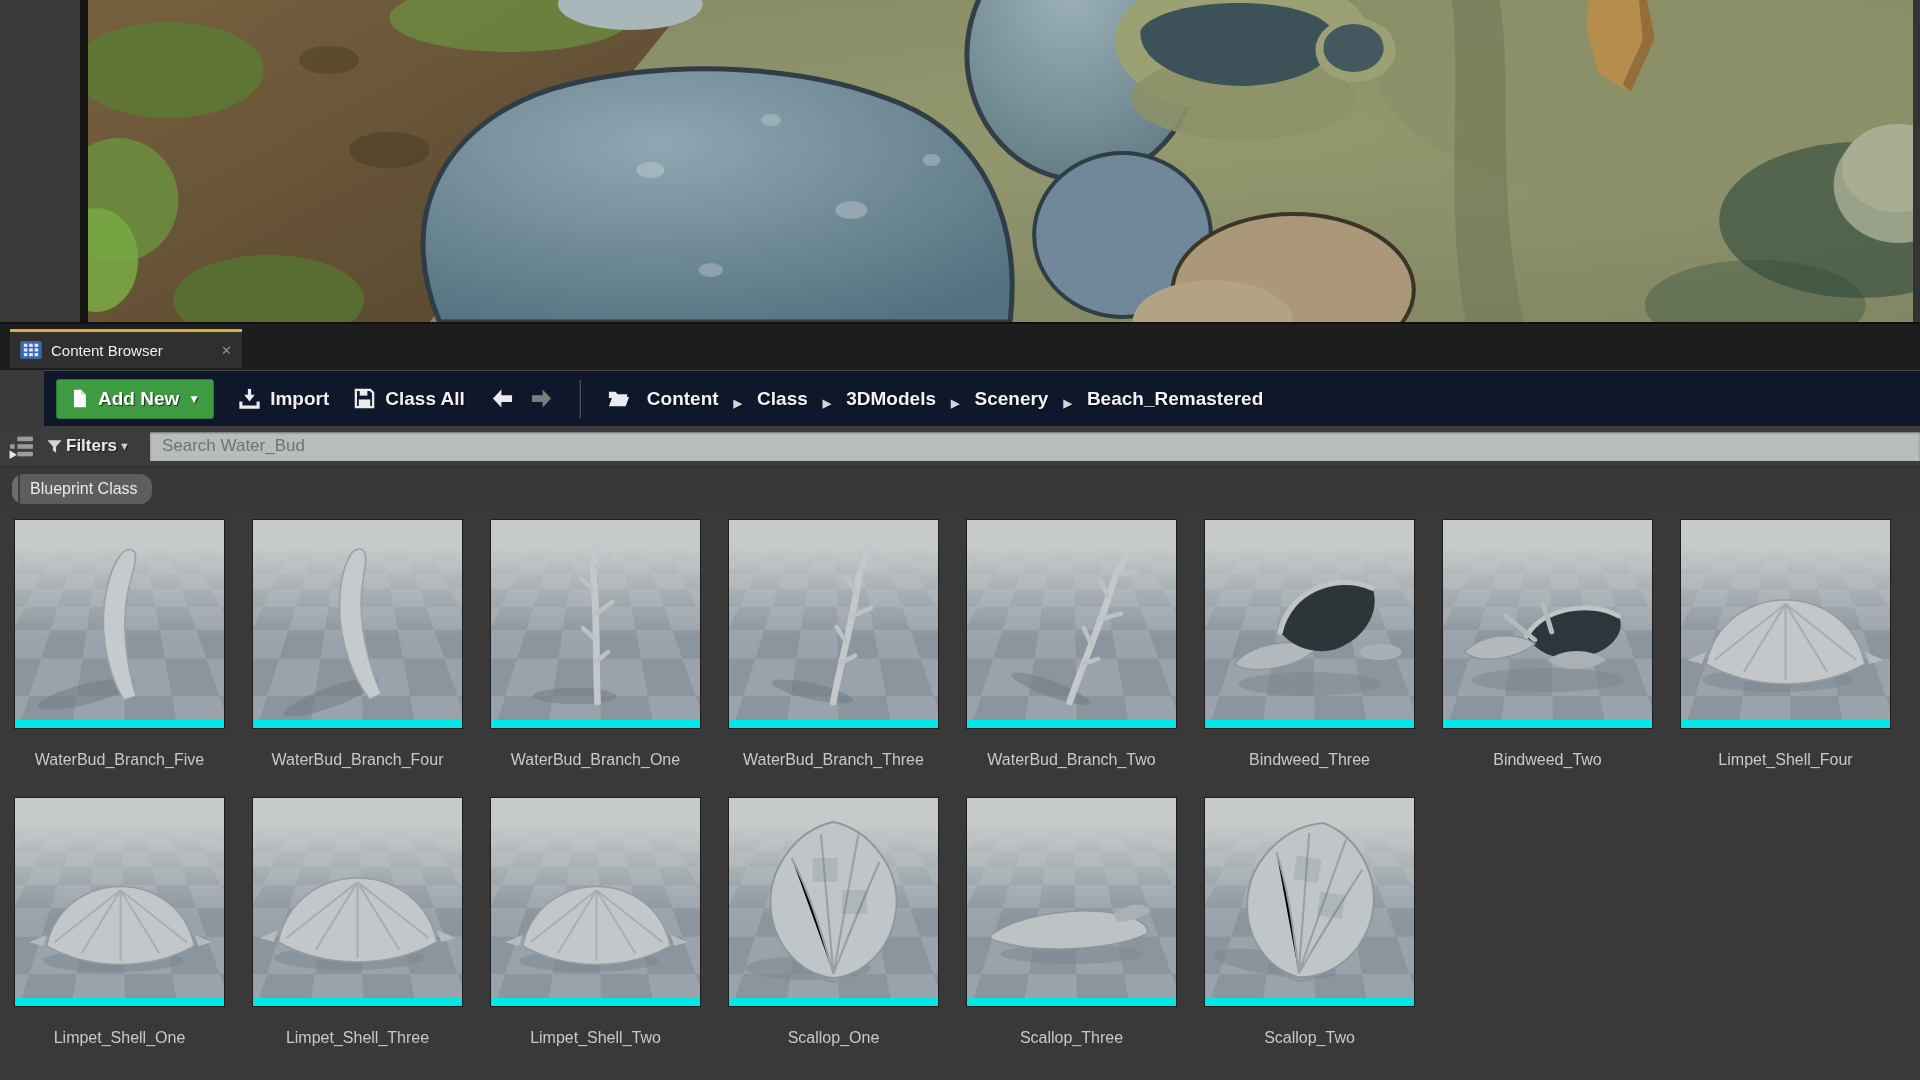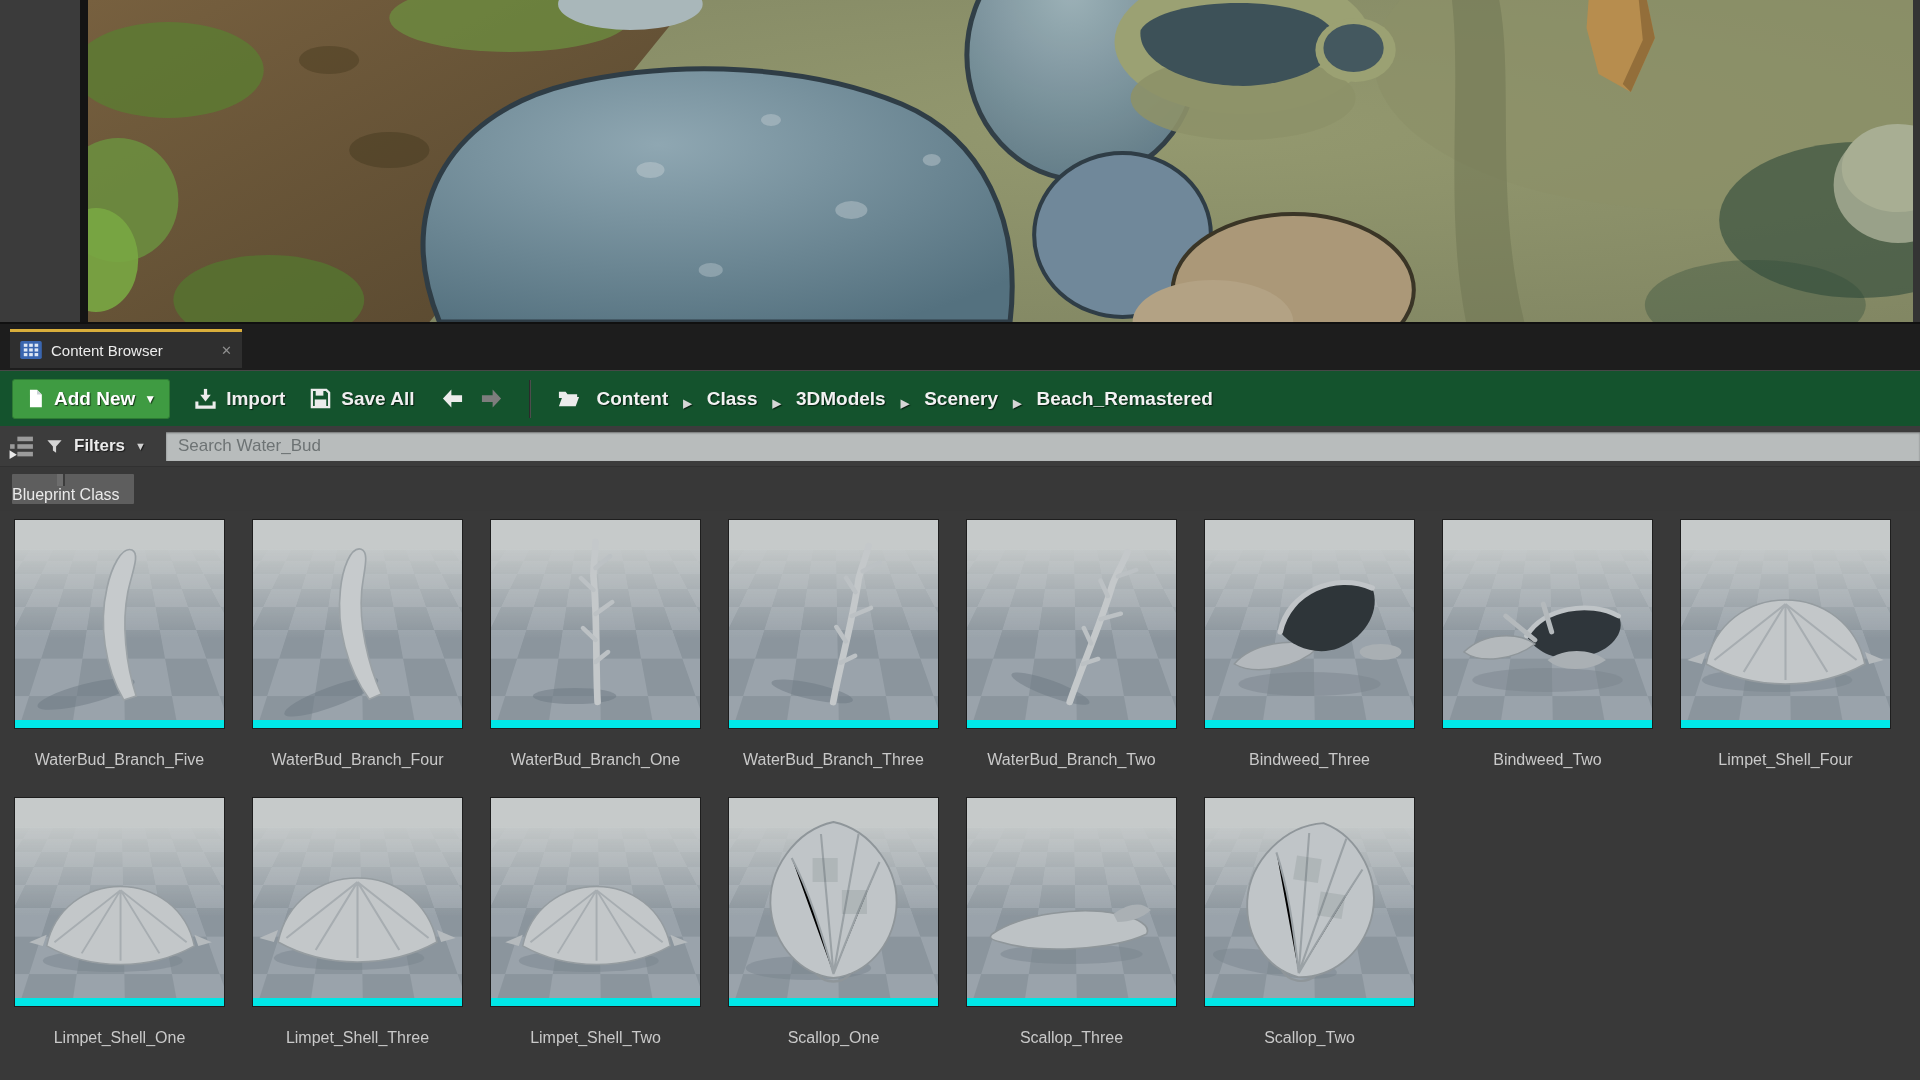--- a/index.html
+++ b/index.html
@@ -12,48 +12,48 @@
   .scene-wrap{flex:1;position:relative;background:#8d9170;overflow:hidden;}
   .scene-wrap svg{position:absolute;inset:0;width:100%;height:100%;}
   .right-strip{width:7px;background:#343434;}
   
   #tabstrip{height:48px;background:#1d1d1d;border-top:2px solid #101010;display:flex;}
   .tab{margin:5px 0 0 10px;height:39px;width:232px;background:#2f2f2f;
     border-top:3px solid var(--tabyellow);display:flex;align-items:center;gap:9px;
     padding:0 10px;color:#ececec;font-size:15px;}
   .tab .close{margin-left:auto;color:#8f8f8f;font-size:13px;}
   
-  #toolbar{height:56px;background:#14532d;display:flex;align-items:center;
-    padding:0 12px;gap:24px;border-top:1px solid #474747;}
+  #toolbar{height:56px;background:#0f172a;display:flex;align-items:center;
+    padding:0 12px;gap:24px;border-top:1px solid #474747;margin-left:44px;}
   .tbtn{display:flex;align-items:center;gap:9px;color:#efefef;font-size:19px;
     font-weight:bold;text-shadow:1px 1px 1px rgba(0,0,0,.65);cursor:default;}
   #add-new{background:var(--green);border:1px solid #2e7b33;border-radius:3px;
     height:40px;padding:0 13px;color:#fff;}
   #add-new .caret{font-size:12px;}
   .nav-arrows{display:flex;gap:12px;align-items:center;}
   .vsep{width:2px;height:38px;background:#2b2b2b;border-right:1px solid #4d4d4d;}
   #breadcrumbs{display:flex;align-items:flex-end;gap:15px;color:#f2f2f2;
     font-size:19px;font-weight:bold;text-shadow:1px 1px 1px rgba(0,0,0,.65);}
   #breadcrumbs .sep{font-size:11px;color:#d6d6d6;}
   
   #filterbar{height:40px;background:#3c3c3c;display:flex;align-items:center;
     padding-left:8px;gap:10px;}
-  #filters-btn{display:flex;align-items:center;gap:10px;color:#eaeaea;
+  #filters-btn{display:flex;align-items:center;gap:2px;color:#eaeaea;
     font-size:17px;font-weight:bold;text-shadow:1px 1px 1px rgba(0,0,0,.6);}
   #filters-btn .caret{font-size:11px;color:#d0d0d0;}
   #search-input{flex:1;height:29px;margin-left:10px;background:var(--searchbg);
     border:none;border-radius:0;padding:0 12px;font-size:17px;color:#394042;
     box-shadow:inset 0 1px 2px rgba(0,0,0,.4);outline:none;
     font-family:"Liberation Sans",sans-serif;}
   #search-input::placeholder{color:#6d7374;}
   
   #chiprow{height:45px;background:#383838;display:flex;align-items:center;
     padding:0 12px;border-top:1px solid #313131;}
-  .chip{height:30px;background:#5e5e5e;border-radius:1px;display:flex;
-    align-items:center;color:#eaeaea;font-size:16px;padding-right:14px;overflow:hidden;flex-direction:column;}
+  .chip{height:30px;background:#5e5e5e;border-radius:12px;display:flex;
+    align-items:center;color:#eaeaea;font-size:16px;padding-right:14px;overflow:hidden;}
   .chip-stripe{width:8px;height:100%;background:#6d6d6d;border-right:2px solid #3c3c3c;
     margin-right:10px;}
   
   #grid{height:573px;background:#393939;padding:8px 0 0 14px;display:flex;
     flex-wrap:wrap;gap:28px 27px;align-content:flex-start;}
   .tile{width:211px;}
   .thumb{height:210px;border:1px solid #1e1e1e;display:flex;flex-direction:column;
     background:#c6caca;}
   .scene{position:relative;flex:1;overflow:hidden;background:#c6caca;}
   .floor{position:absolute;left:-70%;top:15%;width:240%;height:340%;
@@ -243,21 +243,21 @@
       <path d="M3 15 v6 h18 v-6" stroke="#ececec" stroke-width="3.2" fill="none"></path>
     </svg>
     <span>Import</span>
   </div>
   <div class="tbtn">
     <svg viewBox="0 0 24 24" width="23" height="23">
       <path d="M3 3 h15 l3 3 v15 h-18 z" fill="none" stroke="#ececec" stroke-width="2.4"></path>
       <rect x="7" y="3" width="8" height="6" fill="#ececec"></rect>
       <rect x="6" y="13" width="12" height="7" fill="#ececec"></rect>
     </svg>
-    <span>Save All</span>
+    <span>Class All</span>
   </div>
   <div class="nav-arrows">
     <svg viewBox="0 0 24 24" width="27" height="27">
       <path d="M11 4 L3.5 12 L11 20 v-5 h9.5 v-6 H11 z" fill="#ececec"></path>
     </svg>
     <svg viewBox="0 0 24 24" width="27" height="27">
       <path d="M13 4 L20.5 12 L13 20 v-5 H3.5 v-6 H13 z" fill="#7d7d7d"></path>
     </svg>
   </div>
   <div class="vsep"></div>

